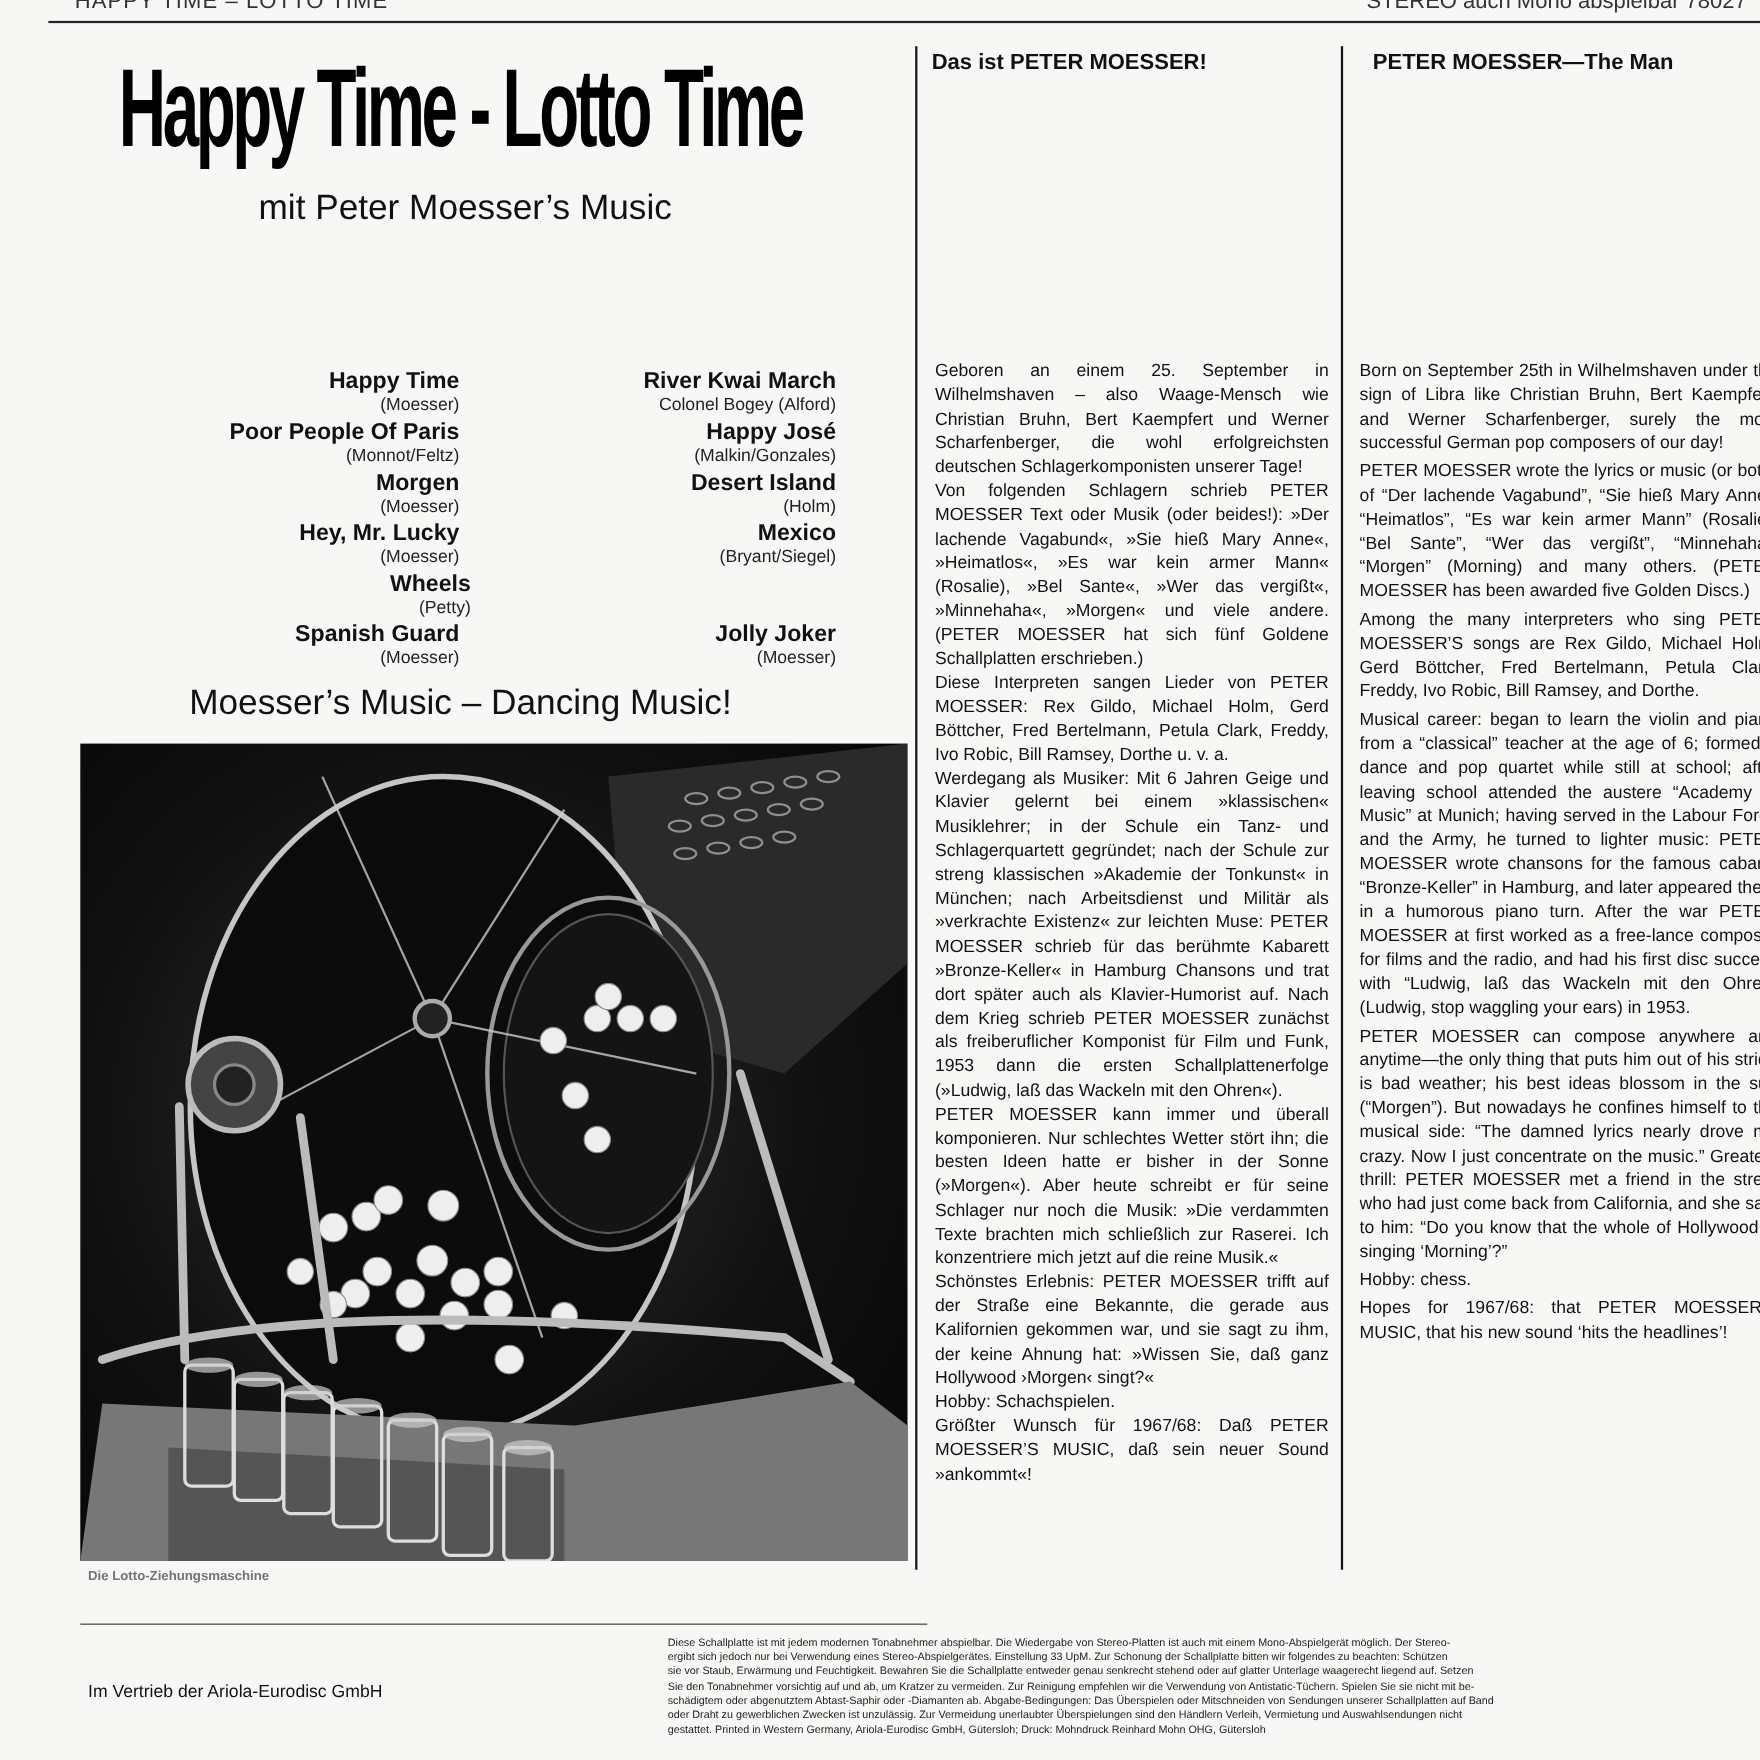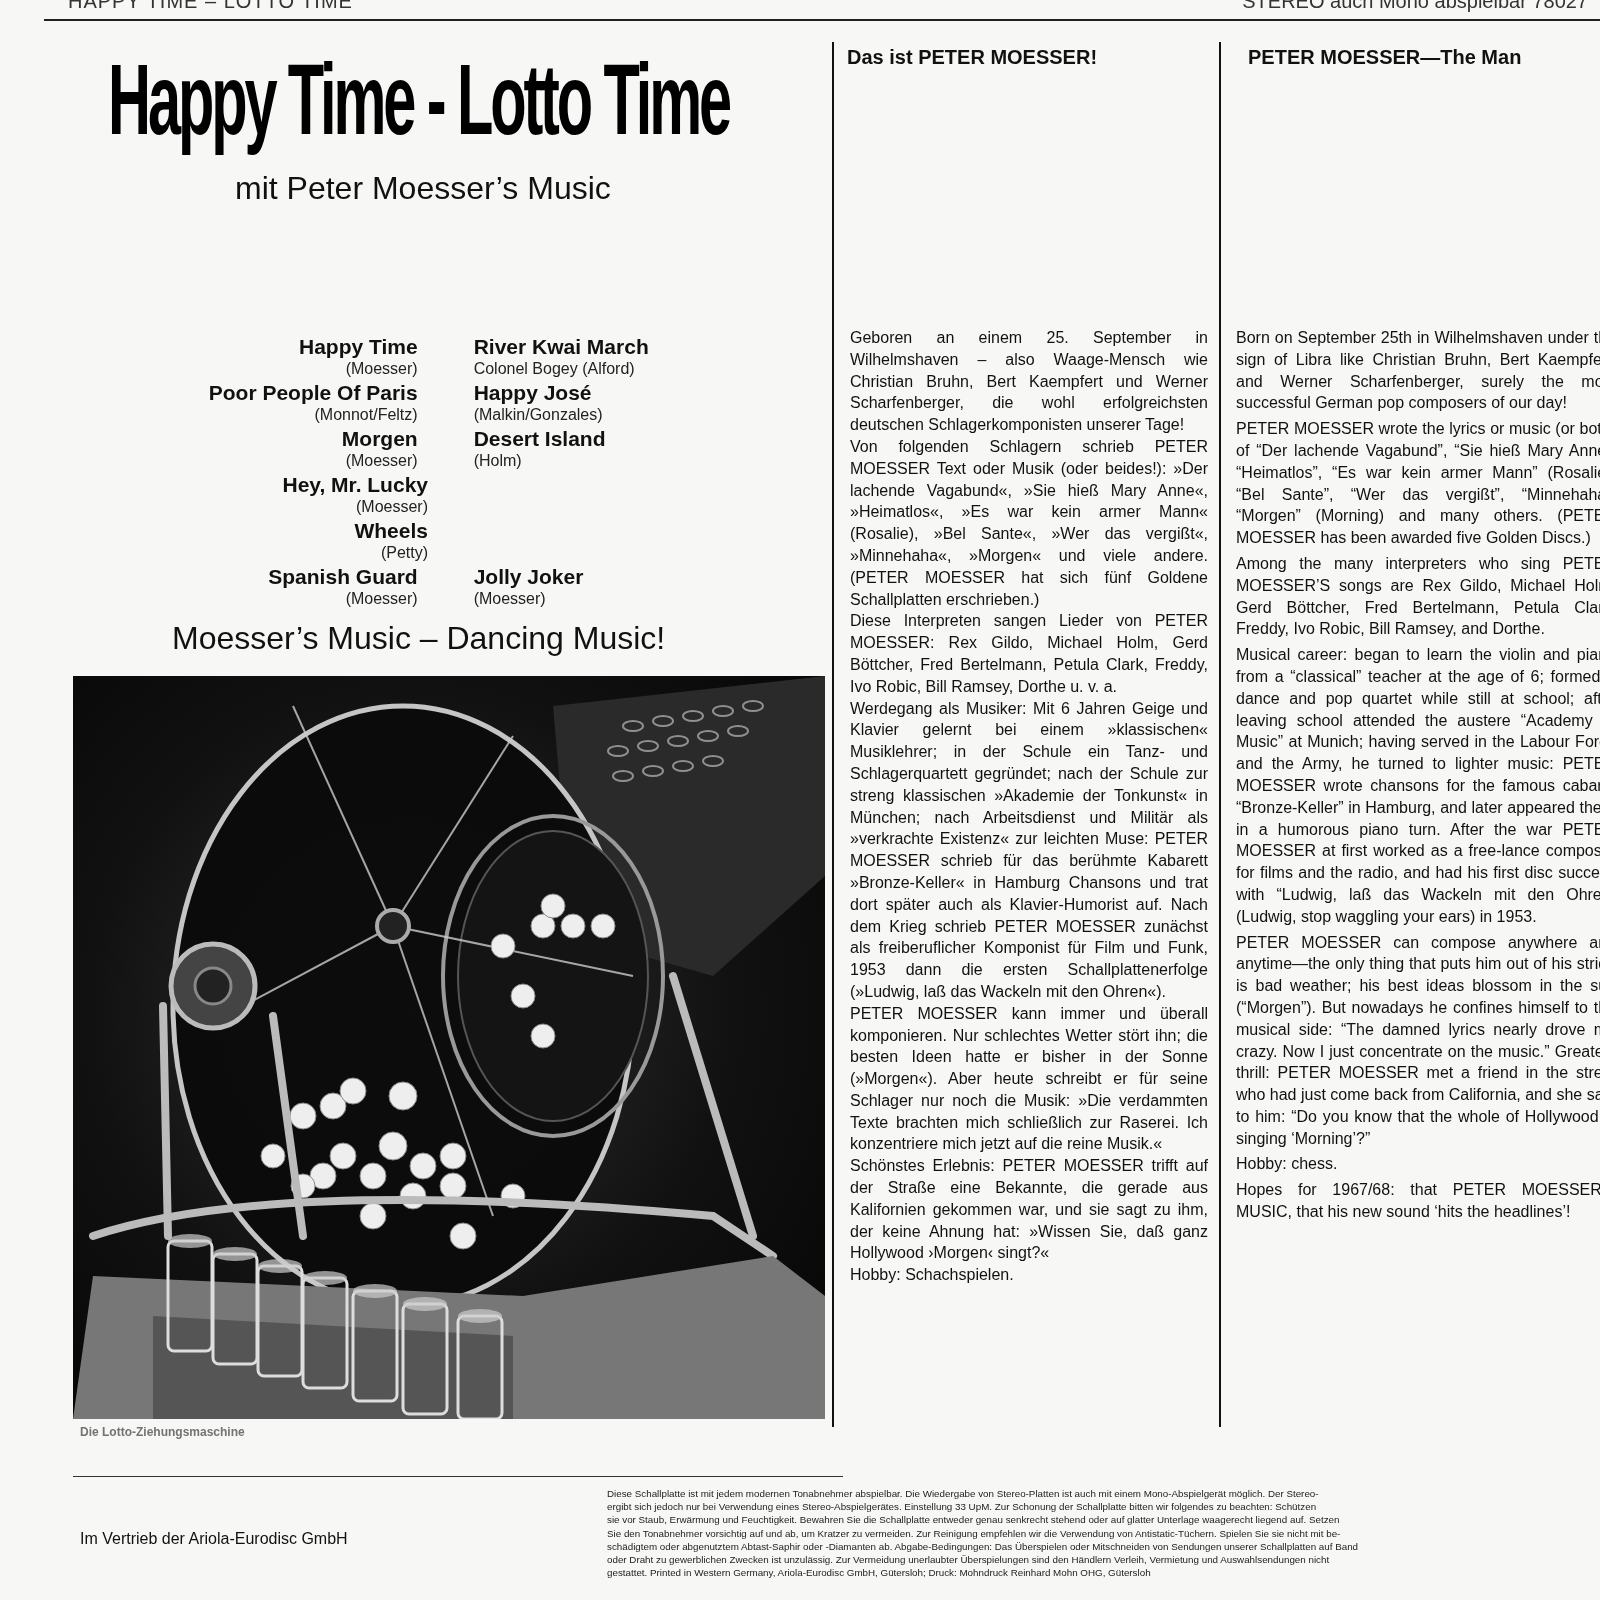--- a/index.html
+++ b/index.html
@@ -30,21 +30,21 @@
   }
   .main-title span { display: inline-block; transform: scaleY(1.05); }
   .subtitle {
     position: absolute; left: 235px; top: 170px; font-size: 32px; color: #111;
   }
   .tracklist {
     position: absolute; left: 200px; top: 335px; width: 560px;
   }
   .track-row { display: flex; height: 46px; gap: 21px; }
   .track-left { width: 228px; text-align: right; }
-  .track-right { width: 300px; margin-left: 35px; text-align: left; }
+  .track-right { width: 300px; margin-left: 35px; text-align: right; }
   .t-title { font-weight: 700; font-size: 21px; line-height: 24px; white-space: nowrap; }
   .t-comp { font-size: 16px; line-height: 20px; color: #222; white-space: nowrap; }
   .dancing {
     position: absolute; left: 172px; top: 620px; font-size: 32px; color: #111;
   }
   .photo {
     position: absolute; left: 73px; top: 676px; width: 752px; height: 743px;
     background: radial-gradient(ellipse at 45% 45%, #333 0%, #111 55%, #050505 100%);
     overflow: hidden;
   }
@@ -116,20 +116,24 @@
     </div>
     <div class="track-right">
       <div class="t-title">Desert Island</div>
       <div class="t-comp">(Holm)</div>
     </div>
   </div>
   <div class="track-row">
     <div class="track-left">
       <div class="t-title">Hey, Mr. Lucky</div>
       <div class="t-comp">(Moesser)</div>
+    </div>
+    <div class="track-right">
+      <div class="t-title">Mexico</div>
+      <div class="t-comp">(Bryant/Siegel)</div>
     </div>
   </div>
   <div class="track-row">
     <div class="track-left">
       <div class="t-title">Wheels</div>
       <div class="t-comp">(Petty)</div>
     </div>
   </div>
   <div class="track-row">
     <div class="track-left">
@@ -246,20 +250,21 @@
 <div class="col-rule" style="left:832px; top:42px; height:1385px;"></div>
 <div class="col-heading" style="left:847px; top:46px;">Das ist PETER MOESSER!</div>
 <div class="bio de" style="left:850px; top:327px; width:358px;">
   <p>Geboren an einem 25. September in Wilhelmshaven – also Waage-Mensch wie Christian Bruhn, Bert Kaempfert und Werner Scharfenberger, die wohl erfolgreichsten deutschen Schlagerkomponisten unserer Tage!</p>
   <p>Von folgenden Schlagern schrieb PETER MOESSER Text oder Musik (oder beides!): »Der lachende Vagabund«, »Sie hieß Mary Anne«, »Heimatlos«, »Es war kein armer Mann« (Rosalie), »Bel Sante«, »Wer das vergißt«, »Minnehaha«, »Morgen« und viele andere. (PETER MOESSER hat sich fünf Goldene Schallplatten erschrieben.)</p>
   <p>Diese Interpreten sangen Lieder von PETER MOESSER: Rex Gildo, Michael Holm, Gerd Böttcher, Fred Bertelmann, Petula Clark, Freddy, Ivo Robic, Bill Ramsey, Dorthe u. v. a.</p>
   <p>Werdegang als Musiker: Mit 6 Jahren Geige und Klavier gelernt bei einem »klassischen« Musiklehrer; in der Schule ein Tanz- und Schlagerquartett gegründet; nach der Schule zur streng klassischen »Akademie der Tonkunst« in München; nach Arbeitsdienst und Militär als »verkrachte Existenz« zur leichten Muse: PETER MOESSER schrieb für das berühmte Kabarett »Bronze-Keller« in Hamburg Chansons und trat dort später auch als Klavier-Humorist auf. Nach dem Krieg schrieb PETER MOESSER zunächst als freiberuflicher Komponist für Film und Funk, 1953 dann die ersten Schallplattenerfolge (»Ludwig, laß das Wackeln mit den Ohren«).</p>
   <p>PETER MOESSER kann immer und überall komponieren. Nur schlechtes Wetter stört ihn; die besten Ideen hatte er bisher in der Sonne (»Morgen«). Aber heute schreibt er für seine Schlager nur noch die Musik: »Die verdammten Texte brachten mich schließlich zur Raserei. Ich konzentriere mich jetzt auf die reine Musik.«</p>
   <p>Schönstes Erlebnis: PETER MOESSER trifft auf der Straße eine Bekannte, die gerade aus Kalifornien gekommen war, und sie sagt zu ihm, der keine Ahnung hat: »Wissen Sie, daß ganz Hollywood ›Morgen‹ singt?«</p>
   <p>Hobby: Schachspielen.</p>
+  <p>Größter Wunsch für 1967/68: Daß PETER MOESSER’S MUSIC, daß sein neuer Sound »ankommt«!</p>
 </div>
 
 <div class="col-rule" style="left:1219px; top:42px; height:1385px;"></div>
 <div class="col-heading" style="left:1233px; top:46px;margin-left:15px;">PETER MOESSER—The Man</div>
 <div class="clipper" style="left:1236px; top:327px; width:364px; height:1110px;">
   <div class="bio en" style="left:0; top:0; width:380px;">
     <p>Born on September 25th in Wilhelmshaven under the sign of Libra like Christian Bruhn, Bert Kaempfert, and Werner Scharfenberger, surely the most successful German pop composers of our day!</p>
     <p>PETER MOESSER wrote the lyrics or music (or both) of “Der lachende Vagabund”, “Sie hieß Mary Anne”, “Heimatlos”, “Es war kein armer Mann” (Rosalie), “Bel Sante”, “Wer das vergißt”, “Minnehaha”, “Morgen” (Morning) and many others. (PETER MOESSER has been awarded five Golden Discs.)</p>
     <p>Among the many interpreters who sing PETER MOESSER’S songs are Rex Gildo, Michael Holm, Gerd Böttcher, Fred Bertelmann, Petula Clark, Freddy, Ivo Robic, Bill Ramsey, and Dorthe.</p>
     <p>Musical career: began to learn the violin and piano from a “classical” teacher at the age of 6; formed a dance and pop quartet while still at school; after leaving school attended the austere “Academy of Music” at Munich; having served in the Labour Force and the Army, he turned to lighter music: PETER MOESSER wrote chansons for the famous cabaret “Bronze-Keller” in Hamburg, and later appeared there in a humorous piano turn. After the war PETER MOESSER at first worked as a free-lance composer for films and the radio, and had his first disc success with “Ludwig, laß das Wackeln mit den Ohren” (Ludwig, stop waggling your ears) in 1953.</p>

